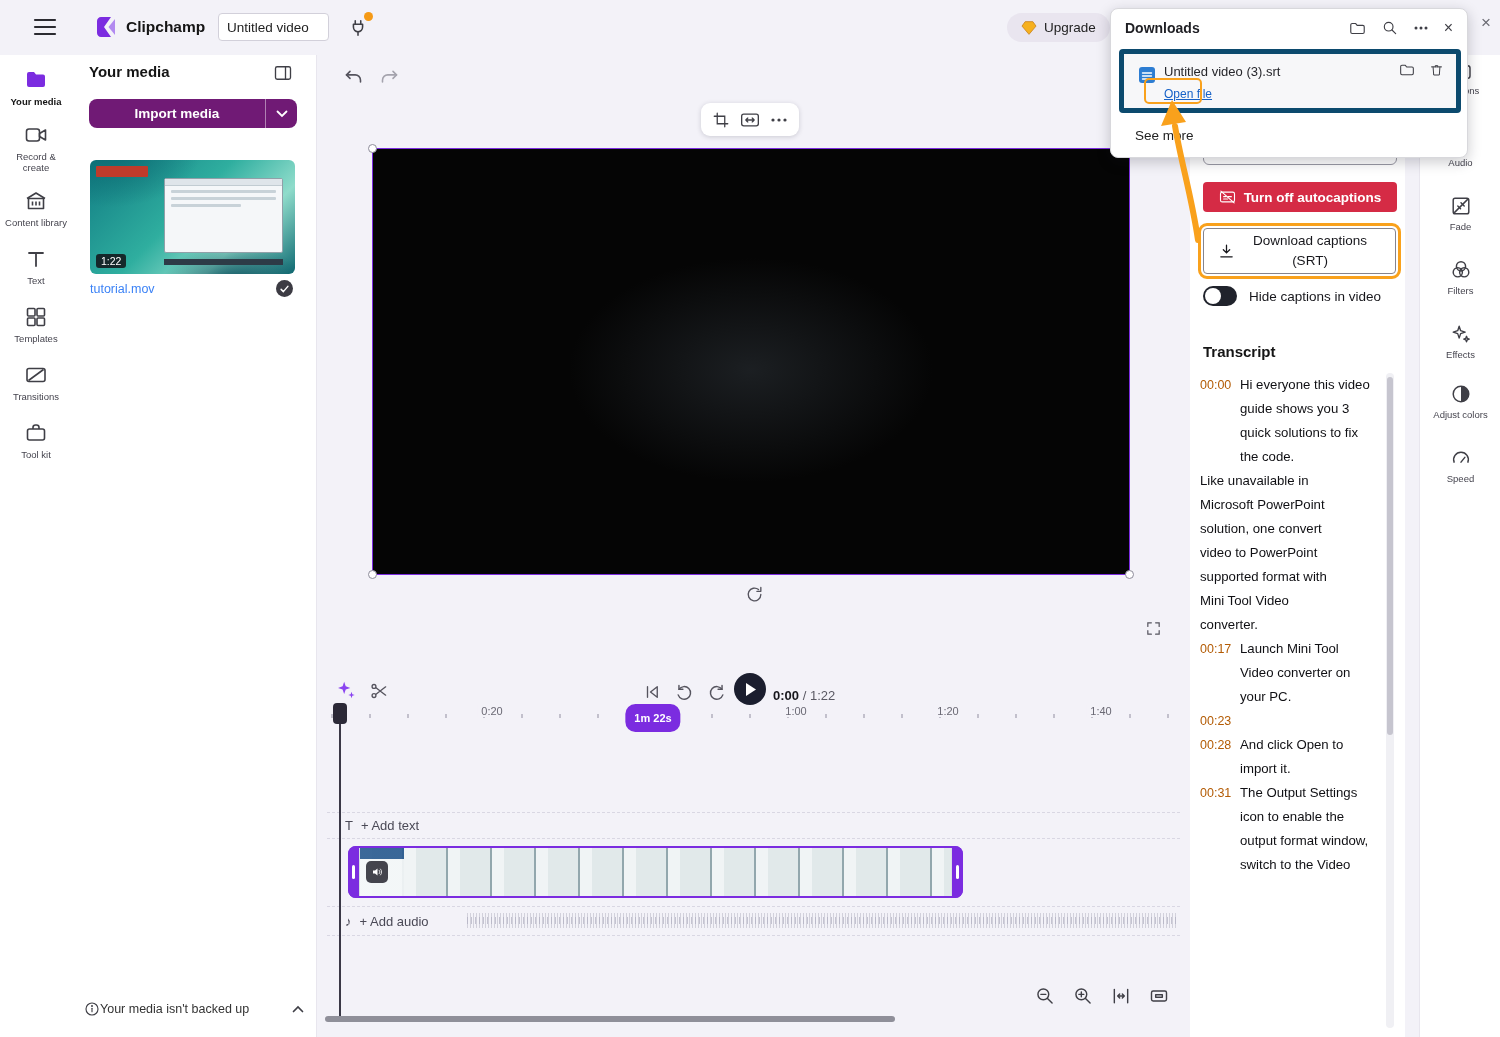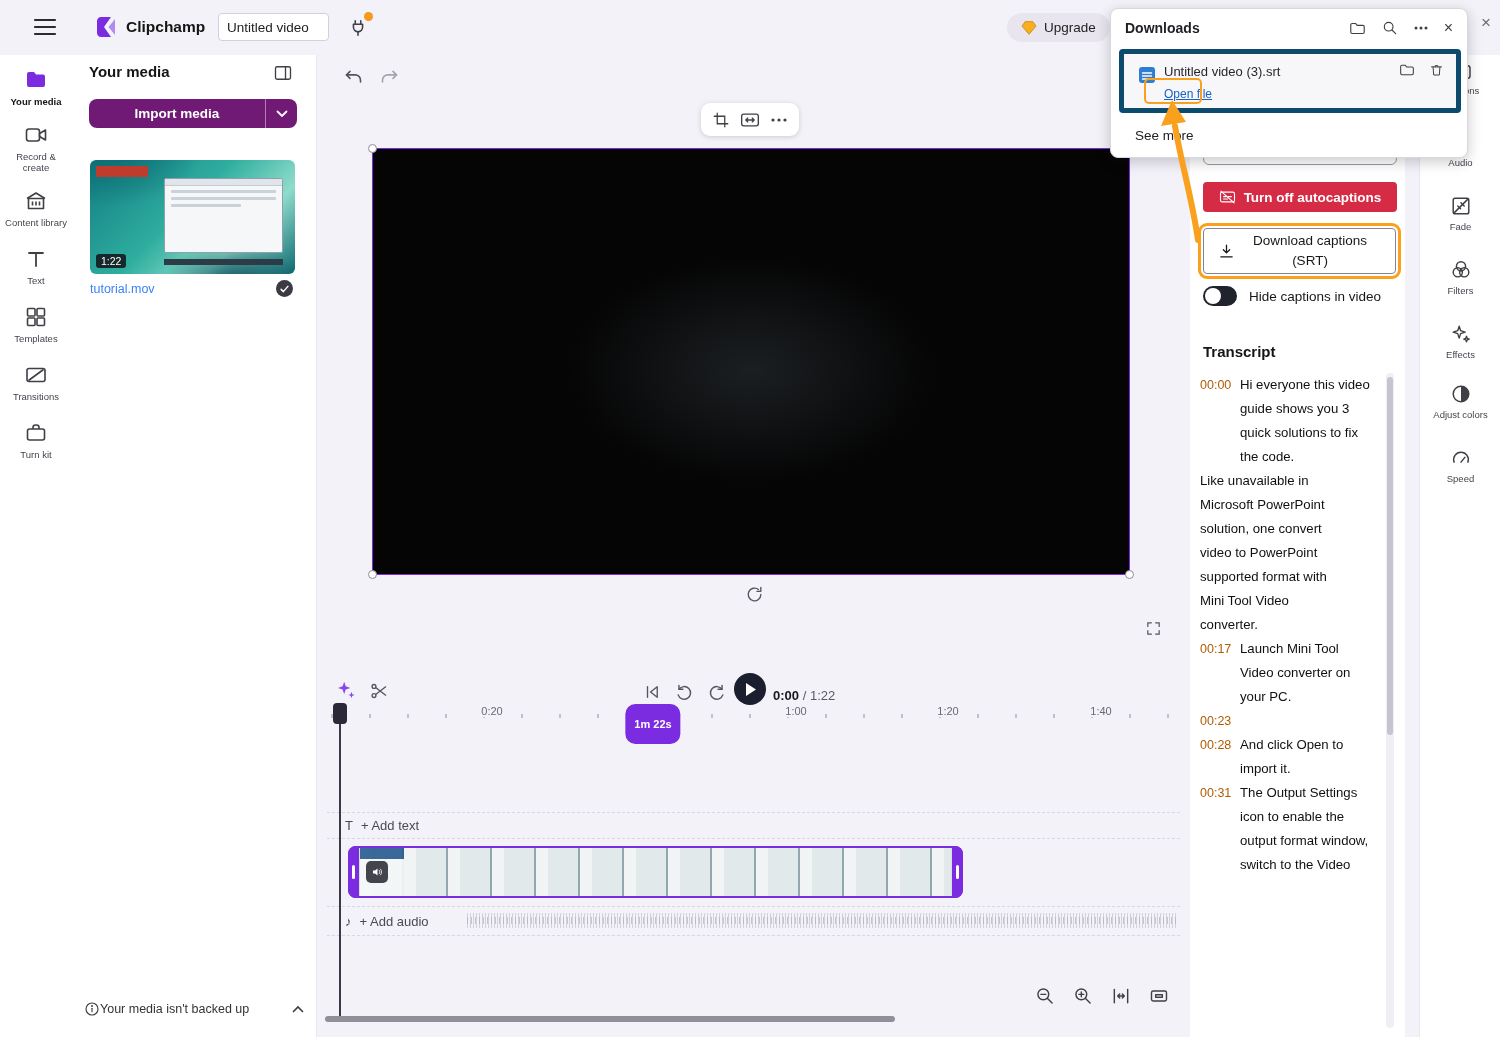--- a/index.html
+++ b/index.html
@@ -55,21 +55,21 @@
   .handle-dot { position:absolute; width:9px; height:9px; border-radius:50%; background:#fff; border:1.5px solid #8d8c9a; }
   .cv-toolbar { position:absolute; left:384px; top:48px; width:98px; height:33px; background:#fff; border-radius:9px; box-shadow:0 1px 5px rgba(30,30,50,.18); display:flex; align-items:center; justify-content:space-around; padding:0 6px; }
   .icon-btn { cursor:pointer; display:flex; align-items:center; justify-content:center; }
   .ctrl-row-time { position:absolute; top:633px; left:456px; font-size:13px; color:#5a5963; }
   .ctrl-row-time b { color:#17171c; font-weight:bold; }
   .play-btn { position:absolute; left:417px; top:618px; width:32px; height:32px; border-radius:50%; background:#1b1e2e; display:flex; align-items:center; justify-content:center; cursor:pointer; }
   .ruler { position:absolute; left:14px; right:10px; top:653px; height:16px;
            background: repeating-linear-gradient(90deg, #c2c0cc 0 2px, transparent 2px 38px);
            background-size:auto 4px; background-position:0 6px; background-repeat:repeat-x; }
   .ruler-label { position:absolute; top:650px; transform:translateX(-50%); font-size:11px; color:#6a6974; background:#f3f2f8; padding:0 4px; }
-  .dur-pill { position:absolute; left:336px; top:649px; transform:translateX(-50%); background:#7b2ce0; color:#fff; font-size:11px; font-weight:bold; padding:14px 9px; border-radius:10px; }
+  .dur-pill { position:absolute; left:336px; top:649px; transform:translateX(-50%); background:#7b2ce0; color:#fff; font-size:11px; font-weight:bold; padding:8px 9px; border-radius:10px; }
   .row-track { position:absolute; left:10px; right:10px; border-top:1px dashed #d9d7e3; border-bottom:1px dashed #d9d7e3; display:flex; align-items:center; color:#4a4956; font-size:13px; gap:8px; padding-left:18px; }
   .row-text { top:757px; height:27px; }
   .row-audio { top:851px; height:30px; }
   .track-glyph { font-size:13px; color:#4a4956; }
   .wave { position:absolute; left:150px; right:14px; top:858px; height:15px; opacity:.55;
           background: repeating-linear-gradient(90deg, #b7b6c4 0 1px, transparent 1px 3px); }
   .wave2 { position:absolute; left:150px; right:14px; top:862px; height:7px; opacity:.7;
           background: repeating-linear-gradient(90deg, #b0afc0 0 1px, transparent 1px 4px); }
   .clip { position:absolute; left:31px; top:791px; width:615px; height:52px; border:2px solid #7b2ce0; border-radius:8px; background:#d7e0e2; cursor:pointer; }
   .film { position:absolute; left:10px; right:10px; top:0; bottom:0;
@@ -222,21 +222,21 @@
       </span>
       <span class="rail-label">Transitions</span>
     </div>
     <div class="rail-item">
       <span class="icon-btn">
         <svg width="24" height="24" viewBox="0 0 24 24" fill="none" stroke="#3f3f46" stroke-width="1.6" stroke-linejoin="round">
             <rect x="3.5" y="8" width="17" height="11" rx="2"></rect>
             <path d="M9 8V6.5A2.5 2.5 0 0 1 11.5 4h1A2.5 2.5 0 0 1 15 6.5V8"></path>
           </svg>
       </span>
-      <span class="rail-label">Turn kit</span>
+      <span class="rail-label">Tool kit</span>
     </div>
   </div>
 
   <div class="media-panel">
     <div class="mp-title">Your media</div>
     <div class="mp-collapse icon-btn">
       <svg width="20" height="20" viewBox="0 0 24 24" fill="none" stroke="#3f3f46" stroke-width="1.6">
           <rect x="3" y="4.5" width="18" height="15" rx="2"></rect>
           <path d="M15 4.5v15"></path>
         </svg>

